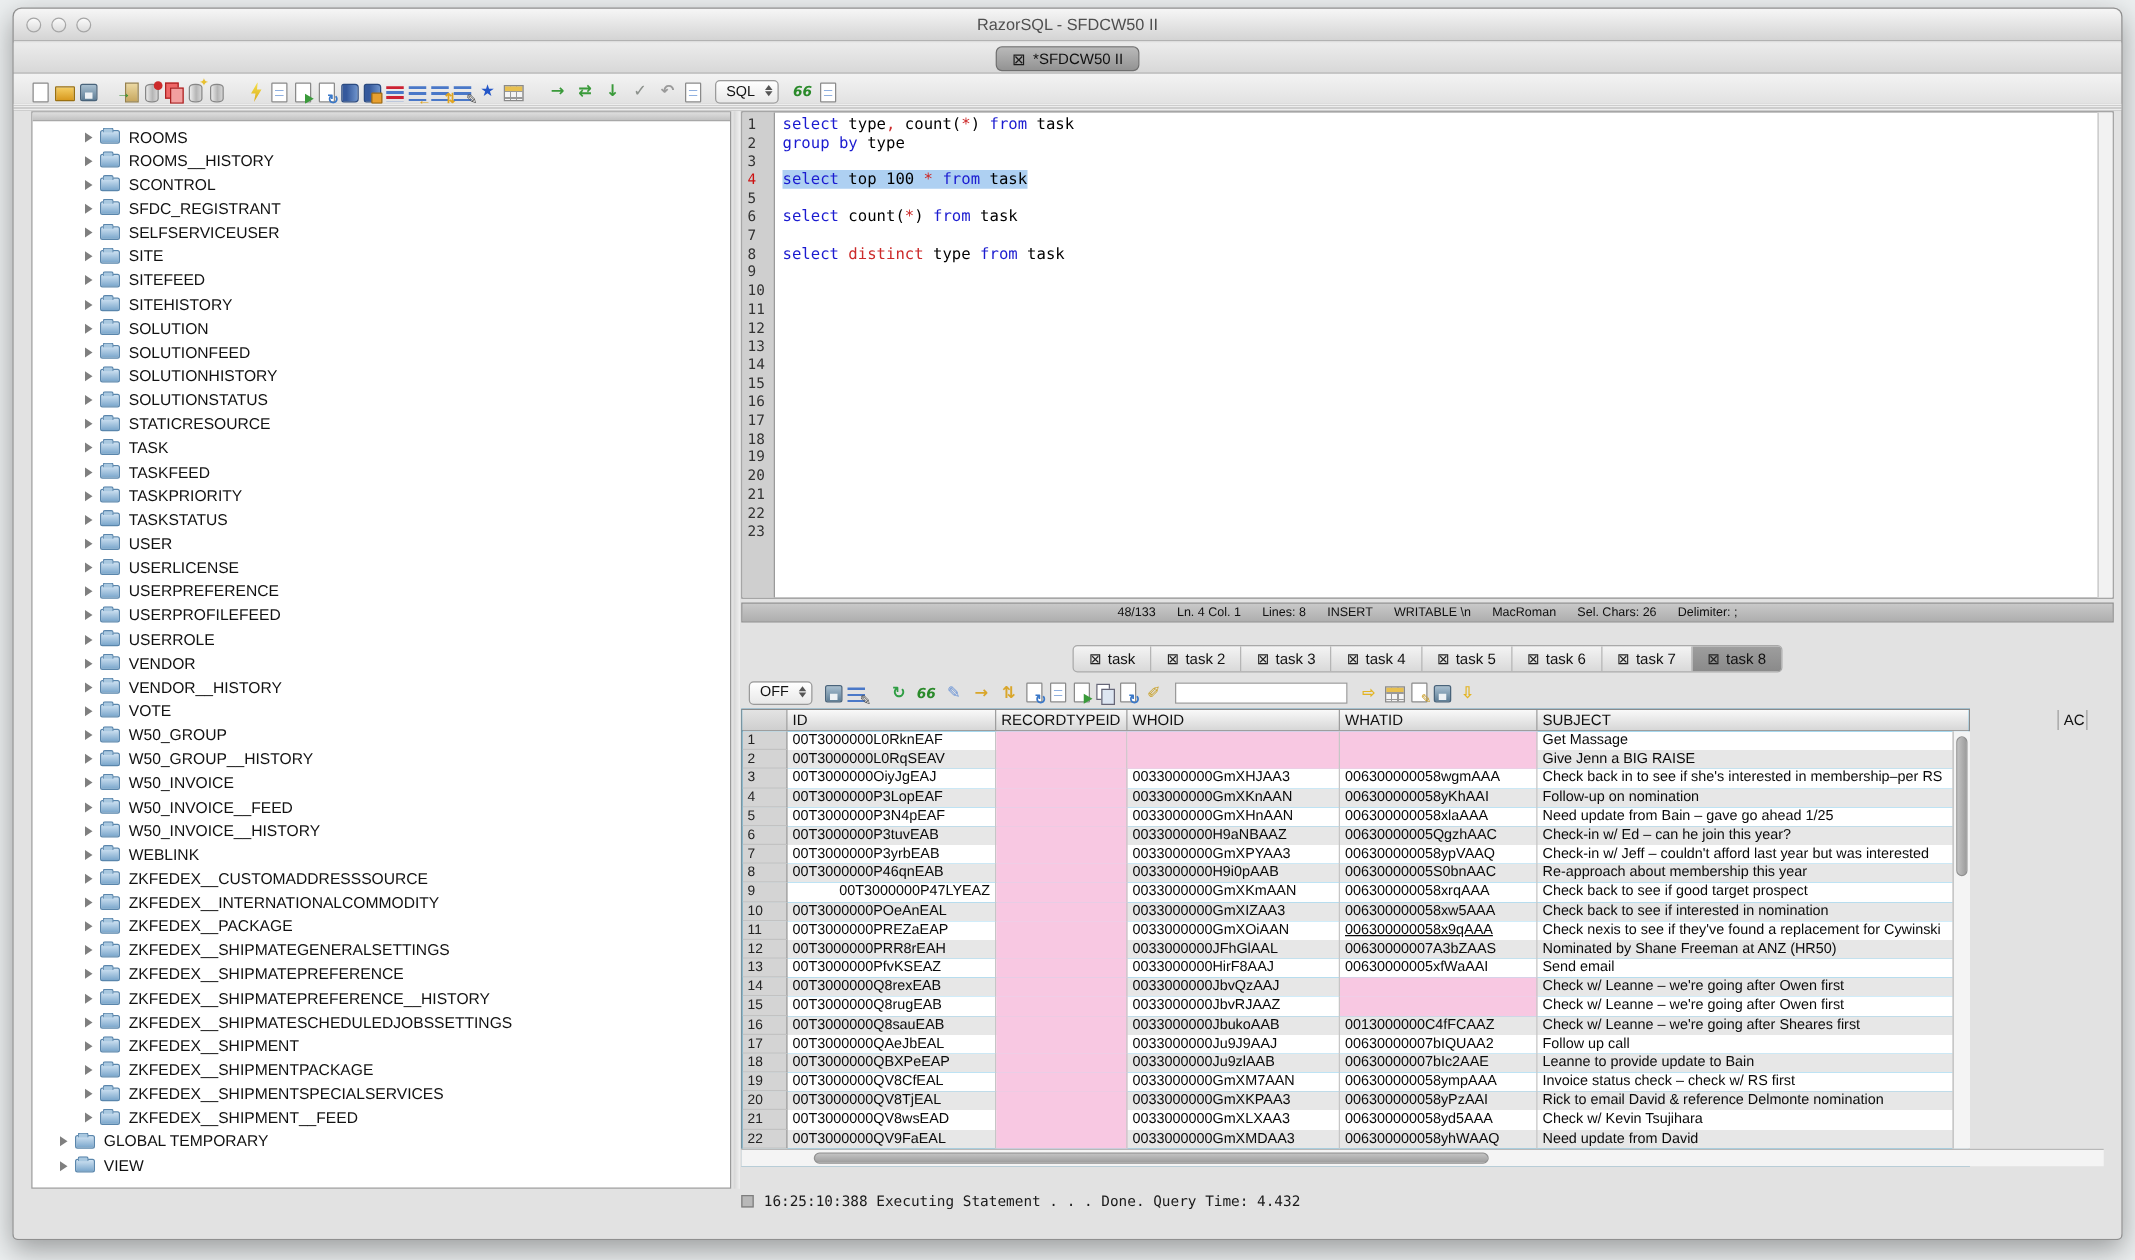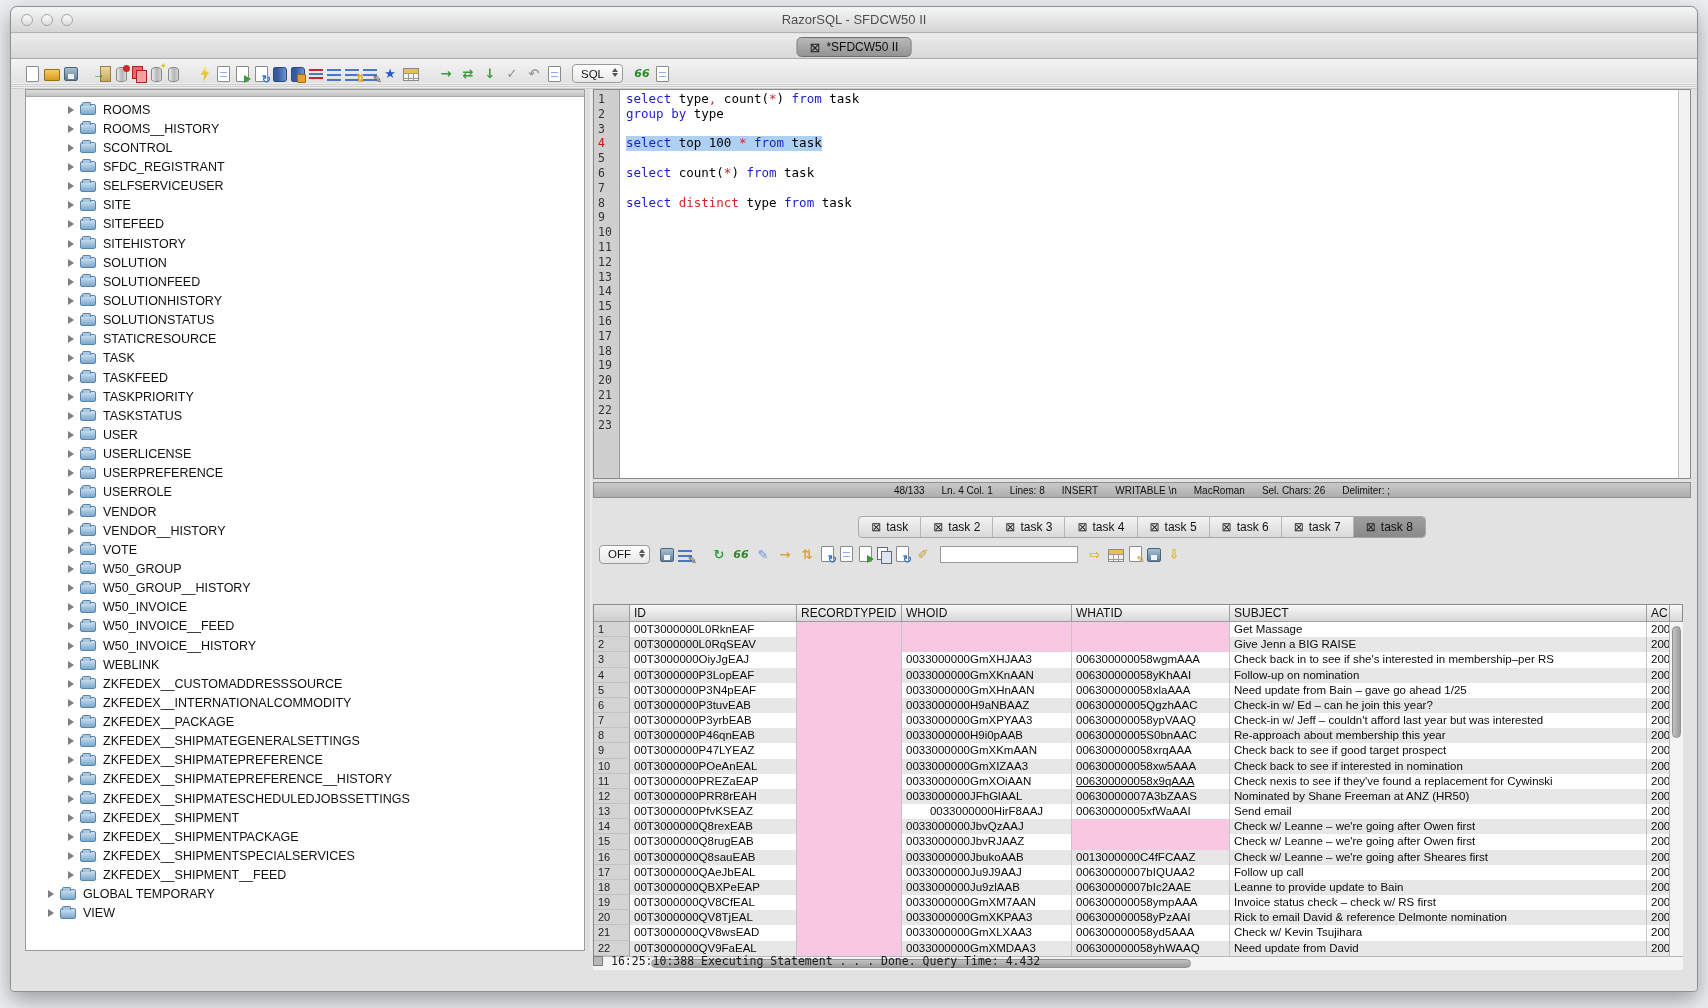--- a/index.html
+++ b/index.html
@@ -124,21 +124,21 @@
       background:linear-gradient(#f4f4f4,#d9d9d9);}
   .rtab{display:flex;align-items:center;gap:5px;padding:0 12px;font-size:12px;color:#111;
       border-left:1px solid #b5b5b5;}
   .rtab:first-child{border-left:none;}
   .rtab.active{background:linear-gradient(#9e9e9e,#8a8a8a);}
   .tclose{font-size:12px;line-height:12px;color:#222;}
   #rtoolbar{position:absolute;left:0;top:452px;width:1098px;height:26px;display:flex;align-items:center;}
   #searchbox{width:138px;height:17px;border:1px solid #9a9a9a;background:#fff;margin:0 6px;
       font-size:11px;padding:0 3px;}
   
-  #grid{position:absolute;left:0;top:478px;width:1090px;height:366px;border:1px solid #8a8a8a;background:#0ea5e9;margin-top:37px;}
+  #grid{position:absolute;left:0;top:478px;width:983px;height:366px;border:1px solid #8a8a8a;background:#0ea5e9;}
   #grid-header{display:flex;height:17px;background:linear-gradient(#f9f9f9,#d7d7d7);
       border-bottom:1px solid #9e9e9e;font-size:12px;}
   .gh{flex:none;padding:0 4px;line-height:16px;border-right:1px solid #9e9e9e;overflow:hidden;white-space:nowrap;}
   .gh.rn{background:linear-gradient(#e3e3e3,#cfcfcf);}
   #grid-body{height:334px;overflow:hidden;}
   .grow{display:flex;height:15.18px;background:#fff;}
   .grow.alt{background:#e7e7e7;}
   .gc{flex:none;padding:0 4px;font-size:11.5px;line-height:15px;border-right:1px solid #c6c6c6;
       overflow:hidden;white-space:nowrap;color:#0a0a0a;}
   .gc.rn{background:#d4d4d4;border-right:1px solid #9e9e9e;border-bottom:1px solid #c2c2c2;
@@ -327,20 +327,25 @@
               <div class="tlabel">USERLICENSE</div>
             </div>
             <div class="trow lvl1">
               <div class="tri"></div>
               <div class="tfold"></div>
               <div class="tlabel">USERPREFERENCE</div>
             </div>
             <div class="trow lvl1">
               <div class="tri"></div>
               <div class="tfold"></div>
+              <div class="tlabel">USERPROFILEFEED</div>
+            </div>
+            <div class="trow lvl1">
+              <div class="tri"></div>
+              <div class="tfold"></div>
               <div class="tlabel">USERROLE</div>
             </div>
             <div class="trow lvl1">
               <div class="tri"></div>
               <div class="tfold"></div>
               <div class="tlabel">VENDOR</div>
             </div>
             <div class="trow lvl1">
               <div class="tri"></div>
               <div class="tfold"></div>
@@ -667,21 +672,21 @@
                 <div class="gc rn" style="width: 36px;">8</div>
                 <div class="gc" style="width: 167px;">00T3000000P46qnEAB</div>
                 <div class="gc nul" style="width: 105px;"></div>
                 <div class="gc" style="width: 170px;">0033000000H9i0pAAB</div>
                 <div class="gc" style="width: 158px;">00630000005S0bnAAC</div>
                 <div class="gc" style="width: 417px;">Re-approach about membership this year</div>
                 <div class="gc" style="width: 23px;">200</div>
               </div>
               <div class="grow">
                 <div class="gc rn" style="width: 36px;">9</div>
-                <div class="gc" style="width: 167px;">00T3000000P47LYEAZ</div>
+                <div class="gc" style="width: 167px; text-align: right;">00T3000000P47LYEAZ</div>
                 <div class="gc nul" style="width: 105px;"></div>
                 <div class="gc" style="width: 170px;">0033000000GmXKmAAN</div>
                 <div class="gc" style="width: 158px;">006300000058xrqAAA</div>
                 <div class="gc" style="width: 417px;">Check back to see if good target prospect</div>
                 <div class="gc" style="width: 23px;">200</div>
               </div>
               <div class="grow alt">
                 <div class="gc rn" style="width: 36px;">10</div>
                 <div class="gc" style="width: 167px;">00T3000000POeAnEAL</div>
                 <div class="gc nul" style="width: 105px;"></div>
@@ -705,21 +710,21 @@
                 <div class="gc nul" style="width: 105px;"></div>
                 <div class="gc" style="width: 170px;">0033000000JFhGlAAL</div>
                 <div class="gc" style="width: 158px;">00630000007A3bZAAS</div>
                 <div class="gc" style="width: 417px;">Nominated by Shane Freeman at ANZ (HR50)</div>
                 <div class="gc" style="width: 23px;">200</div>
               </div>
               <div class="grow">
                 <div class="gc rn" style="width: 36px;">13</div>
                 <div class="gc" style="width: 167px;">00T3000000PfvKSEAZ</div>
                 <div class="gc nul" style="width: 105px;"></div>
-                <div class="gc" style="width: 170px; text-align: center;">0033000000HirF8AAJ</div>
+                <div class="gc" style="width: 170px;">0033000000HirF8AAJ</div>
                 <div class="gc" style="width: 158px;">00630000005xfWaAAI</div>
                 <div class="gc" style="width: 417px;">Send email</div>
                 <div class="gc" style="width: 23px;">200</div>
               </div>
               <div class="grow alt">
                 <div class="gc rn" style="width: 36px;">14</div>
                 <div class="gc" style="width: 167px;">00T3000000Q8rexEAB</div>
                 <div class="gc nul" style="width: 105px;"></div>
                 <div class="gc" style="width: 170px;">0033000000JbvQzAAJ</div>
                 <div class="gc nul" style="width: 158px;"></div>

